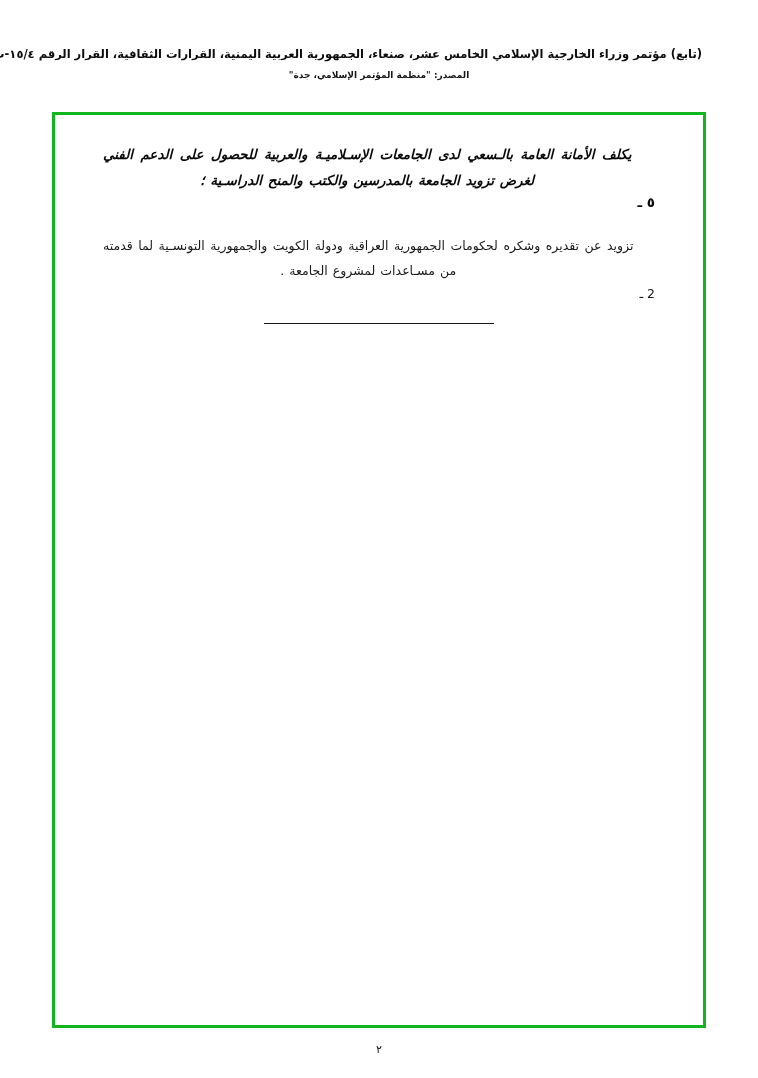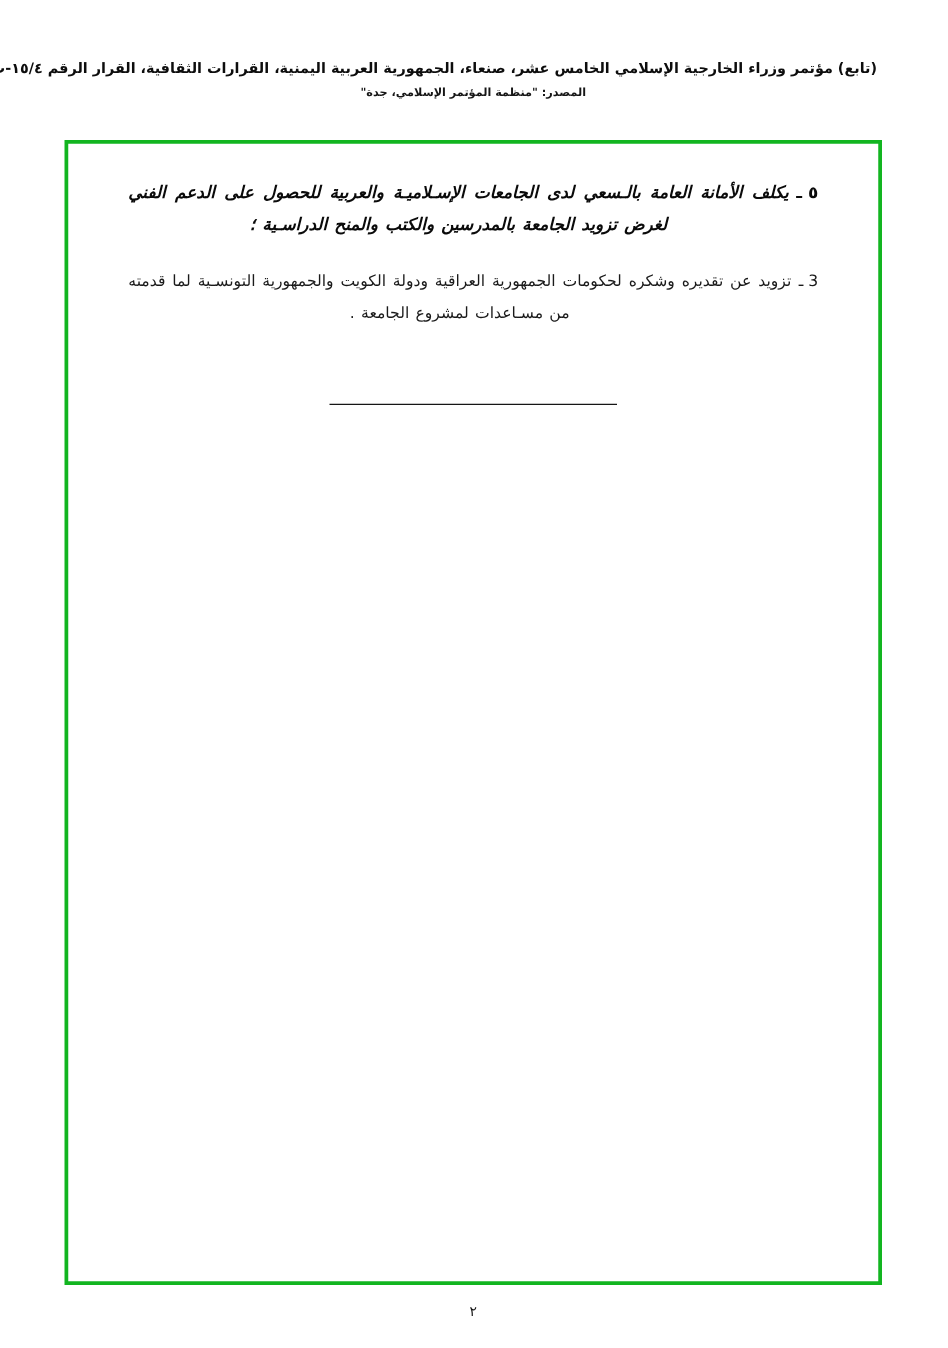--- a/index.html
+++ b/index.html
@@ -70,20 +70,21 @@
   .clause {
     display: flex;
     flex-direction: row;
     align-items: flex-start;
     margin-bottom: 14px;
   }
   .clause-num {
     flex: 0 0 auto;
     padding-left: 6px;
     white-space: nowrap;
+    margin-top: 48px;
   }
   .clause-text {
     flex: 1 1 auto;
   }
 
   
   .clause-5 {
     font-size: 13.5px;
     font-weight: bold;
     line-height: 1.95;
@@ -158,21 +159,21 @@
   <div class="frame">
 
     <div class="body-text">
 
       <div class="clause clause-5">
         <span class="clause-num">٥ ـ</span>
         <span class="clause-text">يكلف الأمانة العامة بالـسعي لدى الجامعات الإسـلاميـة والعربية للحصول على الدعم الفني لغرض تزويد الجامعة بالمدرسين والكتب والمنح الدراسـية ؛</span>
       </div>
 
       <div class="clause clause-6">
-        <span class="clause-num">3 ـ</span>
+        <span class="clause-num">2 ـ</span>
         <span class="clause-text">تزويد عن تقديره وشكره لحكومات الجمهورية العراقية ودولة الكويت والجمهورية التونسـية لما قدمته من مسـاعدات لمشروع الجامعة .</span>
       </div>
 
       <div class="rule-wrap">
         <div class="rule"></div>
       </div>
 
     </div>
 
   </div>

